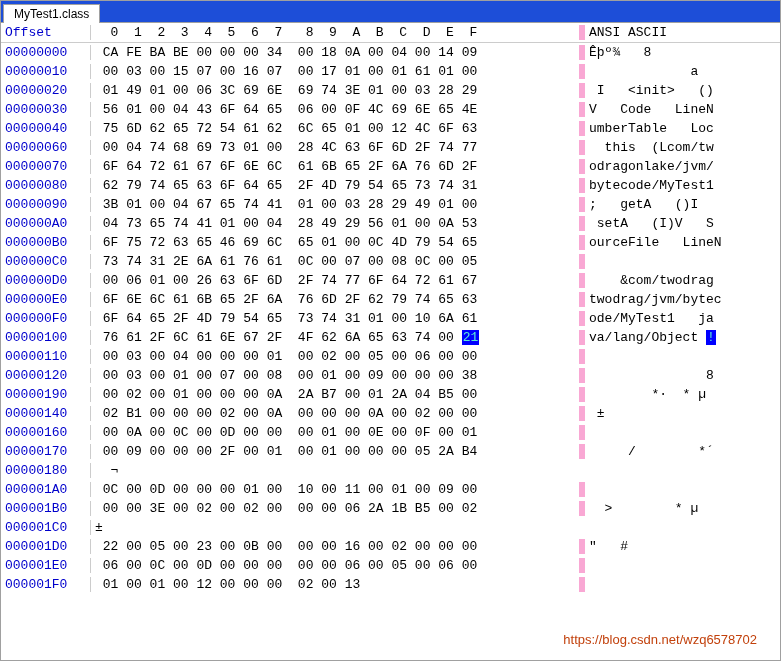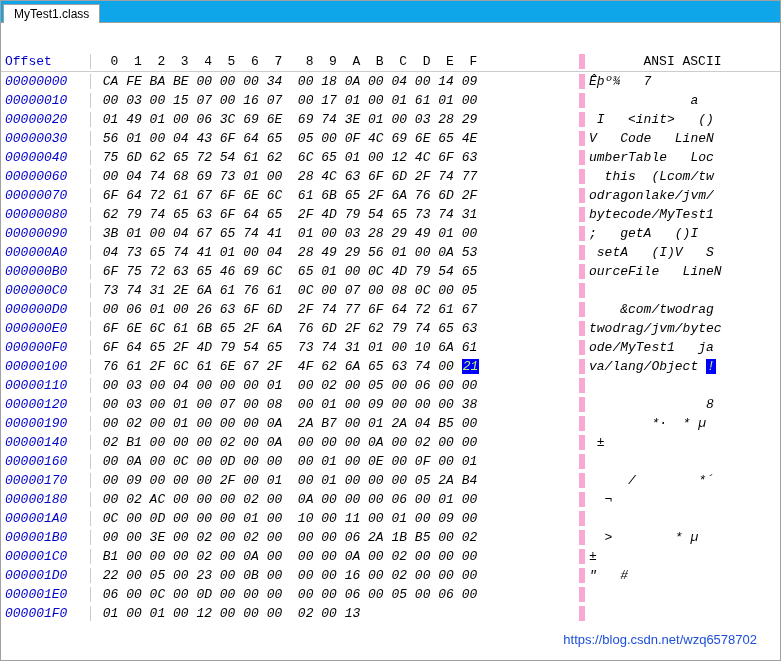--- a/index.html
+++ b/index.html
@@ -16,21 +16,21 @@
     border: 1px solid #a0a0a0;
     width: 781px;
     height: 661px;
     background: #fff;
     display: flex;
     flex-direction: column;
   }
   .tabbar {
     display: flex;
     align-items: flex-end;
-    background: #0ea5e9;
+    background: #1d4ed8;
     border-bottom: 1px solid #a0a0a0;
     height: 22px;
     padding-left: 2px;
   }
   .tab {
     background: #fff;
     border: 1px solid #a0a0a0;
     border-bottom: none;
     padding: 2px 10px;
     font-family: Tahoma, sans-serif;
@@ -44,28 +44,26 @@
     flex-direction: column;
     overflow: hidden;
   }
   .header-row {
     display: flex;
     border-bottom: 1px solid #ccc;
     color: #0000cc;
     white-space: pre;
     height: 20px;
     align-items: center;
-    margin-top: 29px;
   }
   .row {
     display: flex;
     white-space: pre;
     height: 19px;
     align-items: center;
-    font-style: italic;
   }
   .offset-col {
     width: 90px;
     padding-left: 4px;
     color: #0000cc;
     border-right: 1px solid #ccc;
     flex: 0 0 auto;
   }
   .header-row .offset-col { color: #0000cc; }
   .hex-col {
@@ -78,73 +76,73 @@
   .ansi-col {
     flex: 1;
     padding-left: 4px;
     padding-right: 4px;
     font-family: "Courier New", monospace;
   }
   .row .offset-col { color: #0000cc; }
   .hex-col, .ansi-col { color: #000; }
   .highlight {
     background: #0000ff;
-    color: #bef264;
+    color: #5eead4;
     padding: 0 1px;
   }
   .watermark {
     position: absolute;
     bottom: 14px;
     right: 24px;
-    color: #1d4ed8;
+    color: #c2410c;
     font-family: Tahoma, sans-serif;
     font-size: 13px;
     pointer-events: none;
   }
 </style>
 </head>
 <body>
 
 <div class="window">
   <div class="tabbar">
     <div class="tab">MyTest1.class</div>
   </div>
   <div class="content">
     <div class="header-row">
       <div class="offset-col">Offset</div>
       <div class="hex-col" id="hex-header">  0  1  2  3  4  5  6  7   8  9  A  B  C  D  E  F </div>
-      <div class="ansi-col" style="text-align:center">ANSI ASCII</div>
+      <div class="ansi-col" style="text-align:left">ANSI ASCII</div>
     </div>
     <div id="rows">
-        <div class="row"><div class="offset-col">00000000</div><div class="hex-col"> CA FE BA BE 00 00 00 34  00 18 0A 00 04 00 14 09</div><div class="ansi-col">Êþº¾   7        </div></div>
+        <div class="row"><div class="offset-col">00000000</div><div class="hex-col"> CA FE BA BE 00 00 00 34  00 18 0A 00 04 00 14 09</div><div class="ansi-col">Êþº¾   8        </div></div>
         <div class="row"><div class="offset-col">00000010</div><div class="hex-col"> 00 03 00 15 07 00 16 07  00 17 01 00 01 61 01 00</div><div class="ansi-col">             a  </div></div>
         <div class="row"><div class="offset-col">00000020</div><div class="hex-col"> 01 49 01 00 06 3C 69 6E  69 74 3E 01 00 03 28 29</div><div class="ansi-col"> I   &lt;init&gt;   ()</div></div>
-        <div class="row"><div class="offset-col">00000030</div><div class="hex-col"> 56 01 00 04 43 6F 64 65  05 00 0F 4C 69 6E 65 4E</div><div class="ansi-col">V   Code   LineN</div></div>
+        <div class="row"><div class="offset-col">00000030</div><div class="hex-col"> 56 01 00 04 43 6F 64 65  06 00 0F 4C 69 6E 65 4E</div><div class="ansi-col">V   Code   LineN</div></div>
         <div class="row"><div class="offset-col">00000040</div><div class="hex-col"> 75 6D 62 65 72 54 61 62  6C 65 01 00 12 4C 6F 63</div><div class="ansi-col">umberTable   Loc</div></div>
         <div class="row"><div class="offset-col">00000060</div><div class="hex-col"> 00 04 74 68 69 73 01 00  28 4C 63 6F 6D 2F 74 77</div><div class="ansi-col">  this  (Lcom/tw</div></div>
         <div class="row"><div class="offset-col">00000070</div><div class="hex-col"> 6F 64 72 61 67 6F 6E 6C  61 6B 65 2F 6A 76 6D 2F</div><div class="ansi-col">odragonlake/jvm/</div></div>
         <div class="row"><div class="offset-col">00000080</div><div class="hex-col"> 62 79 74 65 63 6F 64 65  2F 4D 79 54 65 73 74 31</div><div class="ansi-col">bytecode/MyTest1</div></div>
         <div class="row"><div class="offset-col">00000090</div><div class="hex-col"> 3B 01 00 04 67 65 74 41  01 00 03 28 29 49 01 00</div><div class="ansi-col">;   getA   ()I  </div></div>
         <div class="row"><div class="offset-col">000000A0</div><div class="hex-col"> 04 73 65 74 41 01 00 04  28 49 29 56 01 00 0A 53</div><div class="ansi-col"> setA   (I)V   S</div></div>
         <div class="row"><div class="offset-col">000000B0</div><div class="hex-col"> 6F 75 72 63 65 46 69 6C  65 01 00 0C 4D 79 54 65</div><div class="ansi-col">ourceFile   LineN</div></div>
         <div class="row"><div class="offset-col">000000C0</div><div class="hex-col"> 73 74 31 2E 6A 61 76 61  0C 00 07 00 08 0C 00 05</div></div>
         <div class="row"><div class="offset-col">000000D0</div><div class="hex-col"> 00 06 01 00 26 63 6F 6D  2F 74 77 6F 64 72 61 67</div><div class="ansi-col">    &amp;com/twodrag</div></div>
         <div class="row"><div class="offset-col">000000E0</div><div class="hex-col"> 6F 6E 6C 61 6B 65 2F 6A  76 6D 2F 62 79 74 65 63</div><div class="ansi-col">twodrag/jvm/bytec</div></div>
         <div class="row"><div class="offset-col">000000F0</div><div class="hex-col"> 6F 64 65 2F 4D 79 54 65  73 74 31 01 00 10 6A 61</div><div class="ansi-col">ode/MyTest1   ja</div></div>
         <div class="row"><div class="offset-col">00000100</div><div class="hex-col"> 76 61 2F 6C 61 6E 67 2F  4F 62 6A 65 63 74 00 <span class="highlight">21</span></div><div class="ansi-col">va/lang/Object <span class="highlight">!</span></div></div>
         <div class="row"><div class="offset-col">00000110</div><div class="hex-col"> 00 03 00 04 00 00 00 01  00 02 00 05 00 06 00 00</div><div class="ansi-col">                </div></div>
         <div class="row"><div class="offset-col">00000120</div><div class="hex-col"> 00 03 00 01 00 07 00 08  00 01 00 09 00 00 00 38</div><div class="ansi-col">               8</div></div>
         <div class="row"><div class="offset-col">00000190</div><div class="hex-col"> 00 02 00 01 00 00 00 0A  2A B7 00 01 2A 04 B5 00</div><div class="ansi-col">        *·  * µ </div></div>
         <div class="row"><div class="offset-col">00000140</div><div class="hex-col"> 02 B1 00 00 00 02 00 0A  00 00 00 0A 00 02 00 00</div><div class="ansi-col"> ±              </div></div>
         <div class="row"><div class="offset-col">00000160</div><div class="hex-col"> 00 0A 00 0C 00 0D 00 00  00 01 00 0E 00 0F 00 01</div><div class="ansi-col">                </div></div>
         <div class="row"><div class="offset-col">00000170</div><div class="hex-col"> 00 09 00 00 00 2F 00 01  00 01 00 00 00 05 2A B4</div><div class="ansi-col">     /        *´</div></div>
-        <div class="row"><div class="offset-col">00000180</div><div class="hex-col"> 00 02 AC 00 00 00 02 00  0A 00 00 00 06 00 01 00</div><div class="ansi-col">  ¬             </div></div>
+        <div class="row"><div class="offset-col">00000180</div><div class="ansi-col">  ¬             </div></div>
         <div class="row"><div class="offset-col">000001A0</div><div class="hex-col"> 0C 00 0D 00 00 00 01 00  10 00 11 00 01 00 09 00</div><div class="ansi-col">                </div></div>
         <div class="row"><div class="offset-col">000001B0</div><div class="hex-col"> 00 00 3E 00 02 00 02 00  00 00 06 2A 1B B5 00 02</div><div class="ansi-col">  &gt;        * µ  </div></div>
-        <div class="row"><div class="offset-col">000001C0</div><div class="hex-col"> B1 00 00 00 02 00 0A 00  00 00 0A 00 02 00 00 00</div><div class="ansi-col">±               </div></div>
+        <div class="row"><div class="offset-col">000001C0</div><div class="ansi-col">±               </div></div>
         <div class="row"><div class="offset-col">000001D0</div><div class="hex-col"> 22 00 05 00 23 00 0B 00  00 00 16 00 02 00 00 00</div><div class="ansi-col">"   #           </div></div>
         <div class="row"><div class="offset-col">000001E0</div><div class="hex-col"> 06 00 0C 00 0D 00 00 00  00 00 06 00 05 00 06 00</div><div class="ansi-col">                </div></div>
         <div class="row"><div class="offset-col">000001F0</div><div class="hex-col"> 01 00 01 00 12 00 00 00  02 00 13</div><div class="ansi-col">                </div></div>
       </div>
   </div>
 </div>
 
 <div class="watermark">https://blog.csdn.net/wzq6578702</div>
 
 </body></html>

